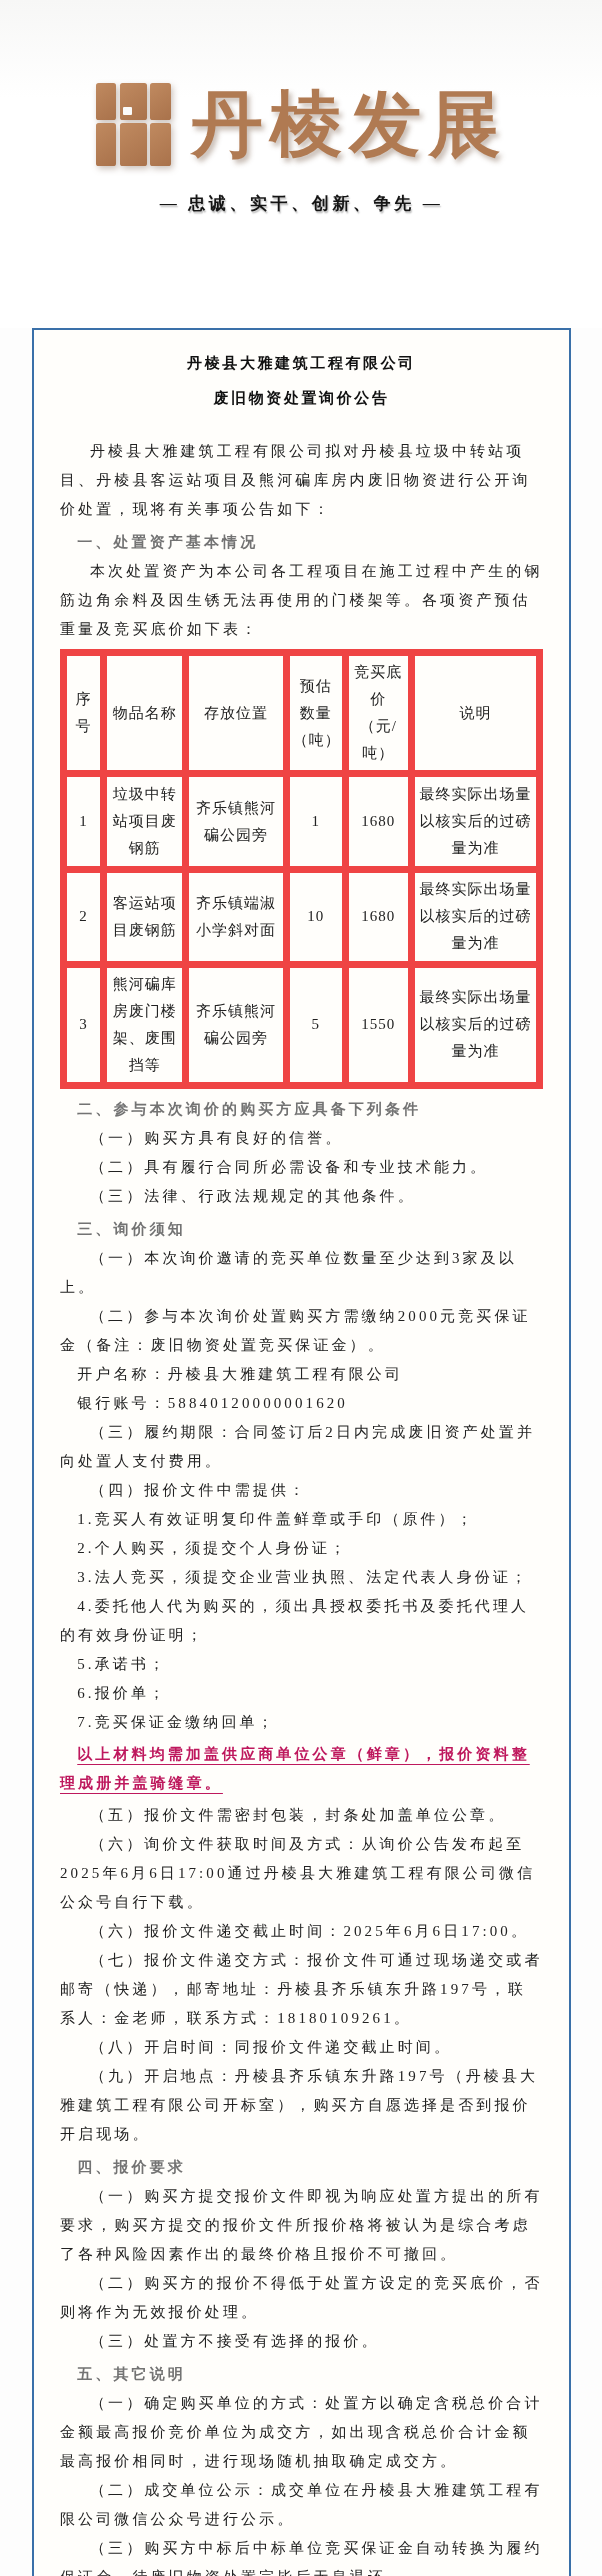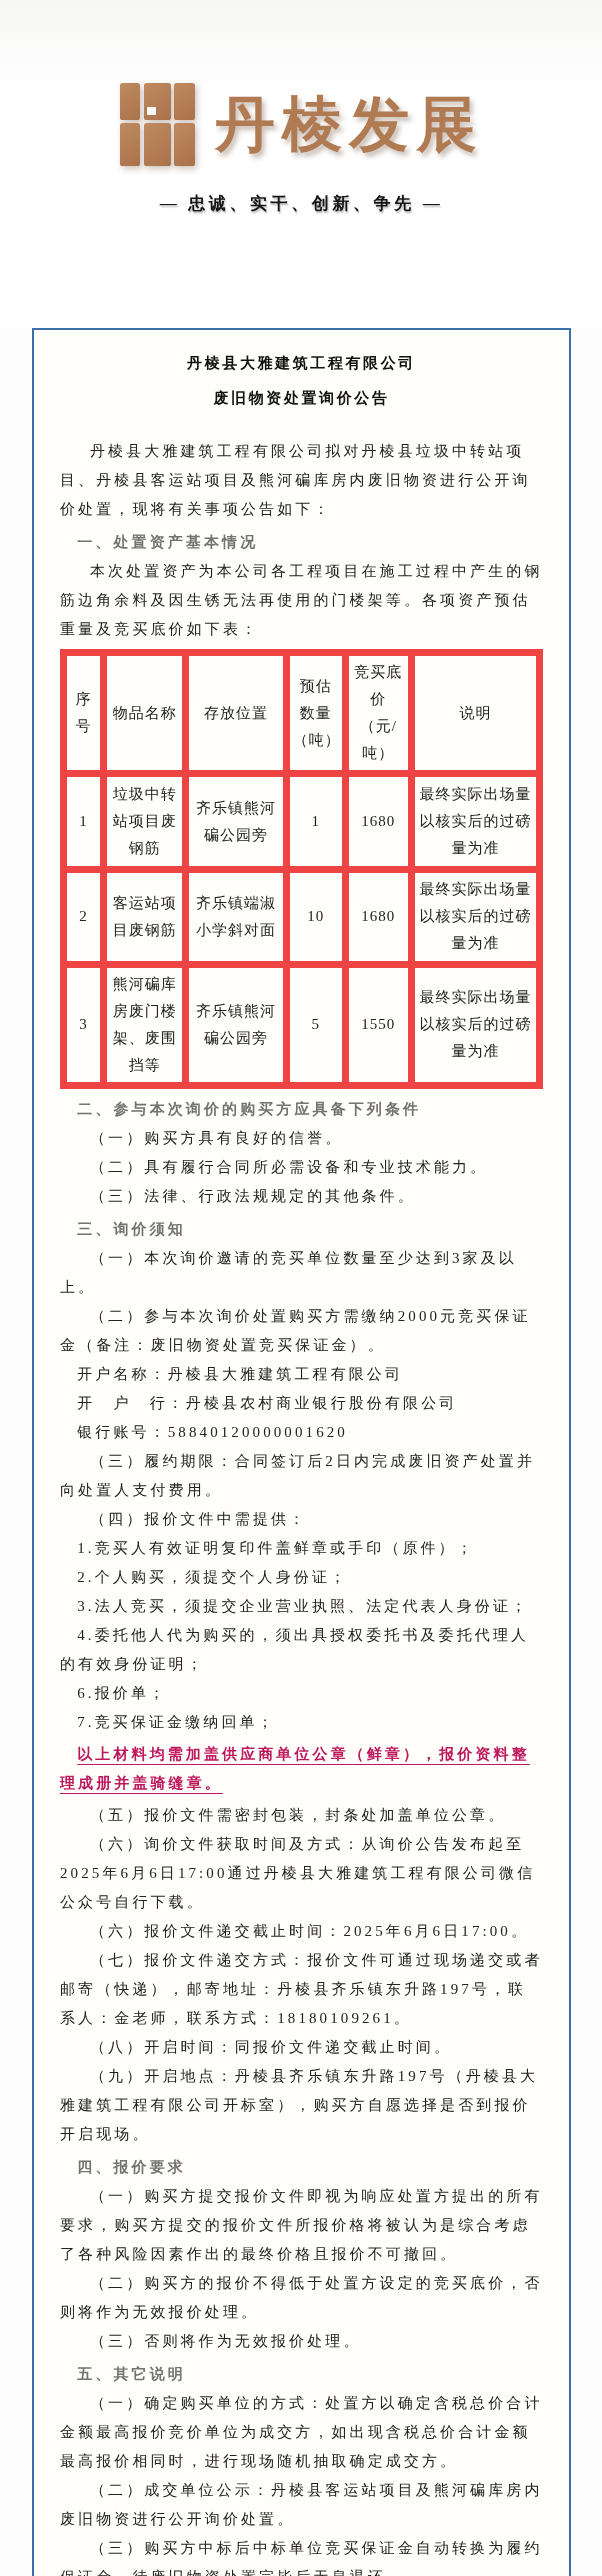--- a/index.html
+++ b/index.html
@@ -20,21 +20,21 @@
     width:76px;height:87px;display:grid;
     grid-template-columns:20.6px 27px 20.6px;grid-template-rows:37px 43px;
     gap:3.6px;justify-content:center;align-content:center;
     filter:drop-shadow(2.6px 3.6px 3.1px rgba(90,60,40,.30));
   }
   .logo-icon i{background:linear-gradient(145deg,#c08a60,#a9724b);border-radius:2.6px;position:relative;}
   .logo-icon i.notch:after{
     content:"";position:absolute;left:3.6px;bottom:4.6px;width:8.2px;height:8.2px;background:#fbfbfa;border-radius:1px;
   }
   .logo-text{
-    font-size:60px;font-weight:bold;color:#b07a52;letter-spacing:7.2px;line-height:1;
+    font-size:72px;font-weight:bold;color:#b07a52;letter-spacing:7.2px;line-height:1;
     text-shadow:3.1px 4.1px 5.2px rgba(100,70,45,.35);
   }
   .tagline{
     margin-top:24px;font-size:17px;font-weight:bold;color:#141414;letter-spacing:3.6px;
     text-shadow:1px 1.5px 1.5px rgba(0,0,0,.25);
   }
   
   .page{
     position:relative;margin-left:32px;width:539px;height:3184px;box-sizing:border-box;
     border:2.1px solid #3a70a9;background:#fffefb;
@@ -148,44 +148,44 @@
 
     <section id="blocks-b">
         <div class="bl h">二、参与本次询价的购买方应具备下列条件</div>
         <div class="bl p">（一）购买方具有良好的信誉。</div>
         <div class="bl p">（二）具有履行合同所必需设备和专业技术能力。</div>
         <div class="bl p">（三）法律、行政法规规定的其他条件。</div>
         <div class="bl h">三、询价须知</div>
         <div class="bl p">（一）本次询价邀请的竞买单位数量至少达到3家及以上。</div>
         <div class="bl p">（二）参与本次询价处置购买方需缴纳2000元竞买保证金（备注：废旧物资处置竞买保证金）。</div>
         <div class="bl p1">开户名称：丹棱县大雅建筑工程有限公司</div>
-        <div class="bl p1">开　户　行：丹棱县农村商业银行股份有限公司</div>
         <div class="bl p1">银行账号：58840120000001620</div>
         <div class="bl p">（三）履约期限：合同签订后2日内完成废旧资产处置并向处置人支付费用。</div>
         <div class="bl p">（四）报价文件中需提供：</div>
         <div class="bl p1">1.竞买人有效证明复印件盖鲜章或手印（原件）；</div>
         <div class="bl p1">2.个人购买，须提交个人身份证；</div>
         <div class="bl p1">3.法人竞买，须提交企业营业执照、法定代表人身份证；</div>
         <div class="bl p1">4.委托他人代为购买的，须出具授权委托书及委托代理人的有效身份证明；</div>
+        <div class="bl p1">5.承诺书；</div>
         <div class="bl p1">6.报价单；</div>
         <div class="bl p1">7.竞买保证金缴纳回单；</div>
         <div class="bl pu">以上材料均需加盖供应商单位公章（鲜章），报价资料整理成册并盖骑缝章。</div>
         <div class="bl p">（五）报价文件需密封包装，封条处加盖单位公章。</div>
         <div class="bl p">（六）询价文件获取时间及方式：从询价公告发布起至2025年6月6日17:00通过丹棱县大雅建筑工程有限公司微信公众号自行下载。</div>
         <div class="bl p">（六）报价文件递交截止时间：2025年6月6日17:00。</div>
         <div class="bl p">（七）报价文件递交方式：报价文件可通过现场递交或者邮寄（快递），邮寄地址：丹棱县齐乐镇东升路197号，联系人：金老师，联系方式：18180109261。</div>
         <div class="bl p">（八）开启时间：同报价文件递交截止时间。</div>
         <div class="bl p">（九）开启地点：丹棱县齐乐镇东升路197号（丹棱县大雅建筑工程有限公司开标室），购买方自愿选择是否到报价开启现场。</div>
         <div class="bl h">四、报价要求</div>
         <div class="bl p">（一）购买方提交报价文件即视为响应处置方提出的所有要求，购买方提交的报价文件所报价格将被认为是综合考虑了各种风险因素作出的最终价格且报价不可撤回。</div>
         <div class="bl p">（二）购买方的报价不得低于处置方设定的竞买底价，否则将作为无效报价处理。</div>
-        <div class="bl p">（三）否则将作为无效报价处理。</div>
+        <div class="bl p">（三）处置方不接受有选择的报价。</div>
         <div class="bl h">五、其它说明</div>
         <div class="bl p">（一）确定购买单位的方式：处置方以确定含税总价合计金额最高报价竞价单位为成交方，如出现含税总价合计金额最高报价相同时，进行现场随机抽取确定成交方。</div>
-        <div class="bl p">（二）成交单位公示：丹棱县客运站项目及熊河碥库房内废旧物资进行公开询价处置。</div>
+        <div class="bl p">（二）成交单位公示：成交单位在丹棱县大雅建筑工程有限公司微信公众号进行公示。</div>
         <div class="bl p">（三）购买方中标后中标单位竞买保证金自动转换为履约保证金，待废旧物资处置完毕后无息退还。</div>
         <div class="bl p">（四）签订合同：成交单位在中标通知书发出之日起2日内与处置方签订合同。</div>
       </section>
 
   </main>
 
 </div>
 
 
 </body></html>

